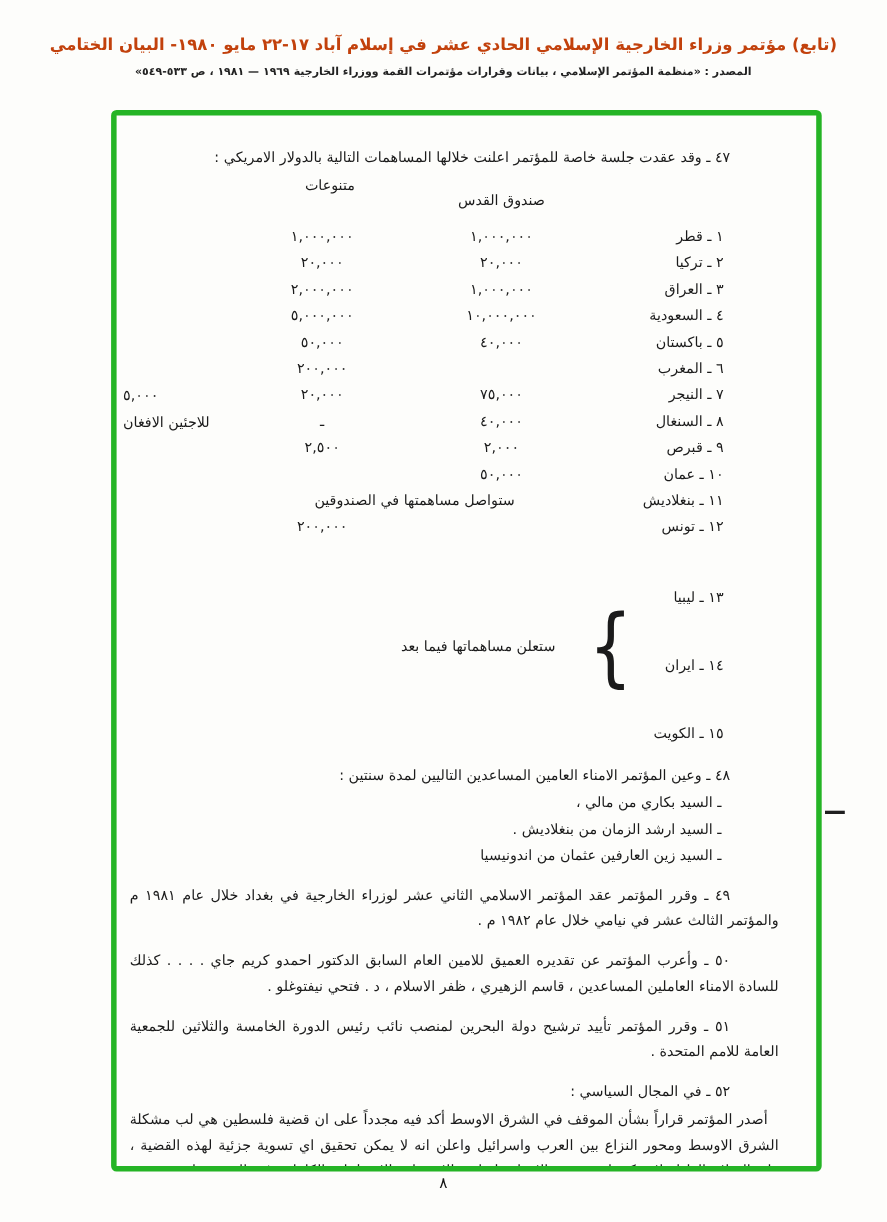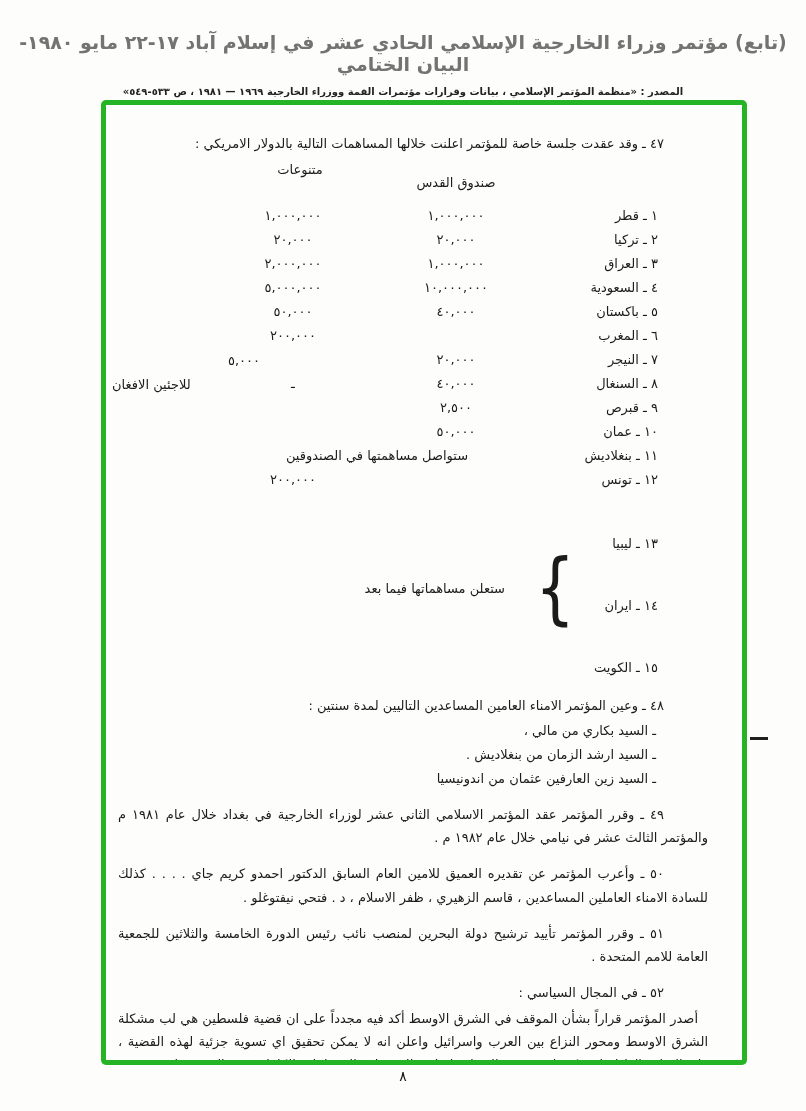--- a/index.html
+++ b/index.html
@@ -9,21 +9,21 @@
     font-family: "DejaVu Sans", sans-serif;
     color: #1b1b1b;
     direction: rtl;
     position: relative;
     overflow: hidden;
   }
   .page { position: relative; width: 806px; height: 1111px; background: #fdfdfb; }
 
   
   .doc-header { text-align: center; padding-top: 31px; }
-  .doc-title { font-size: 19px; font-weight: bold; color: #737373; }
+  .doc-title { font-size: 15px; font-weight: bold; color: #c2410c; }
   .doc-source { font-size: 10px; font-weight: bold; margin-top: 11px; color: #222; }
 
   
   .green-box {
     position: absolute; top: 100px; right: 59px;
     width: 646px; height: 965px;
     border: 5px solid #25b425; border-radius: 5px;
     padding: 14px 34px 10px 12px;
     overflow: hidden;
     background: transparent;
@@ -116,31 +116,33 @@
             <div class="cell misc"></div>
           </div>
           <div class="trow">
             <div class="cell country">٦ ـ المغرب</div>
             <div class="cell solidarity"></div>
             <div class="cell quds">٢٠٠,٠٠٠</div>
             <div class="cell misc"></div>
           </div>
           <div class="trow">
             <div class="cell country">٧ ـ النيجر</div>
+            <div class="cell solidarity">٧٥,٠٠٠</div>
             <div class="cell quds">٢٠,٠٠٠</div>
             <div class="cell misc">٥,٠٠٠</div>
           </div>
           <div class="trow">
             <div class="cell country">٨ ـ السنغال</div>
             <div class="cell solidarity">٤٠,٠٠٠</div>
             <div class="cell quds">ـ</div>
             <div class="cell misc">للاجئين الافغان</div>
           </div>
           <div class="trow">
             <div class="cell country">٩ ـ قبرص</div>
+            <div class="cell solidarity">٢,٠٠٠</div>
             <div class="cell quds">٢,٥٠٠</div>
             <div class="cell misc"></div>
           </div>
           <div class="trow">
             <div class="cell country">١٠ ـ عمان</div>
             <div class="cell solidarity">٥٠,٠٠٠</div>
             <div class="cell quds"></div>
             <div class="cell misc"></div>
           </div>
           <div class="trow">

